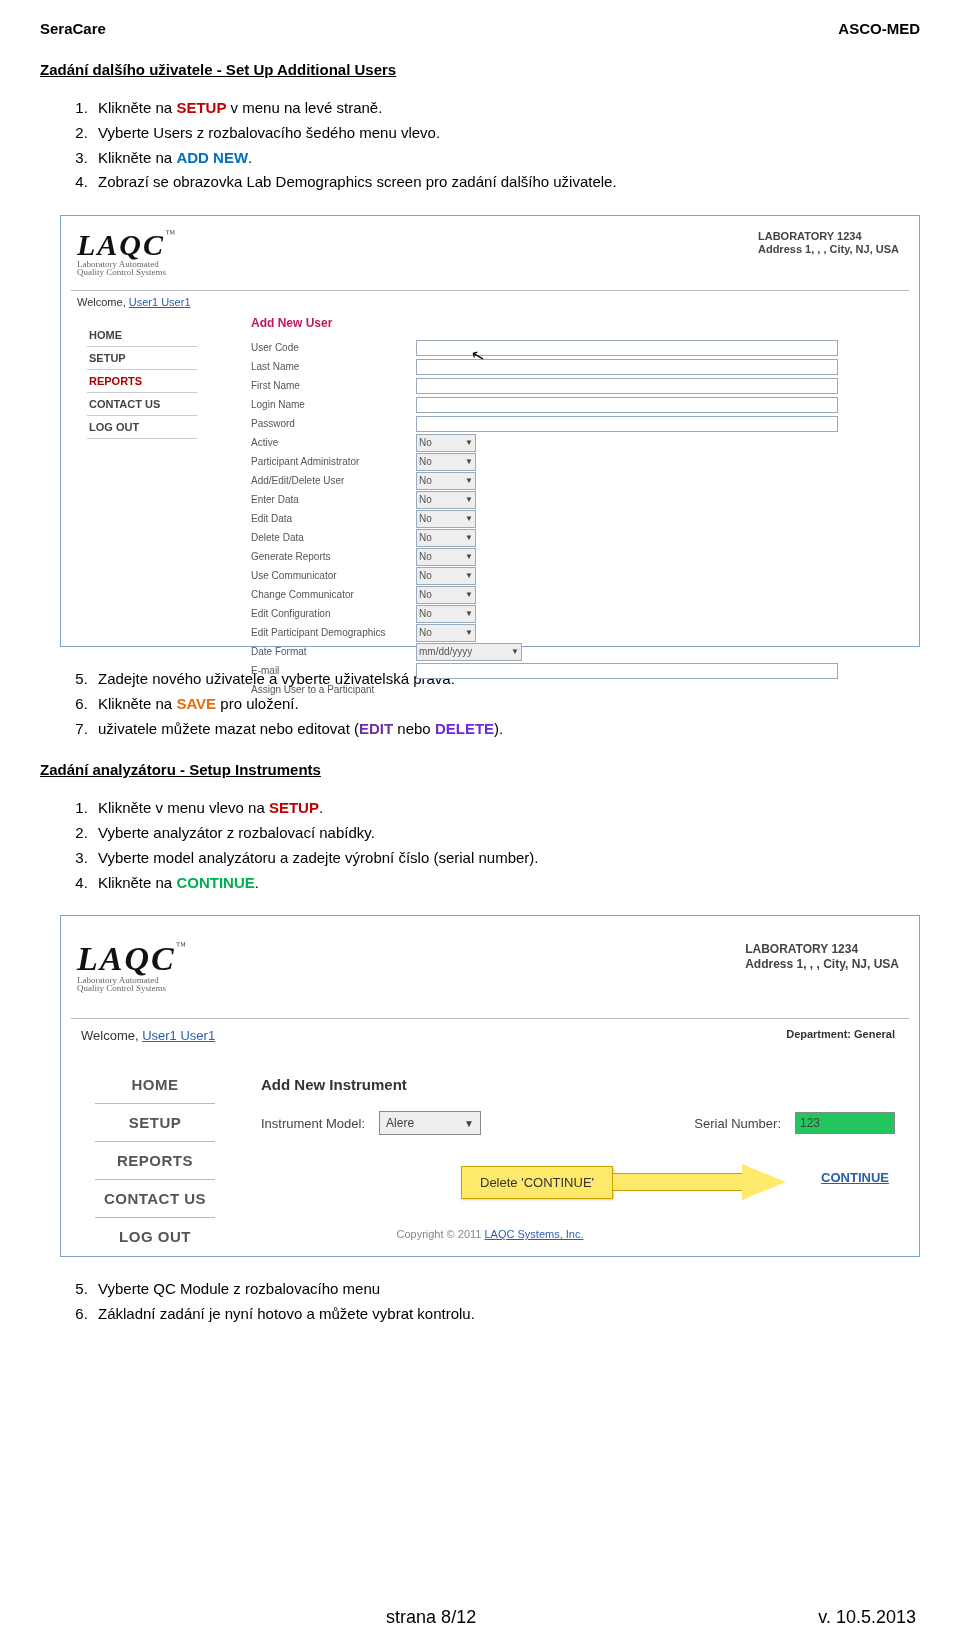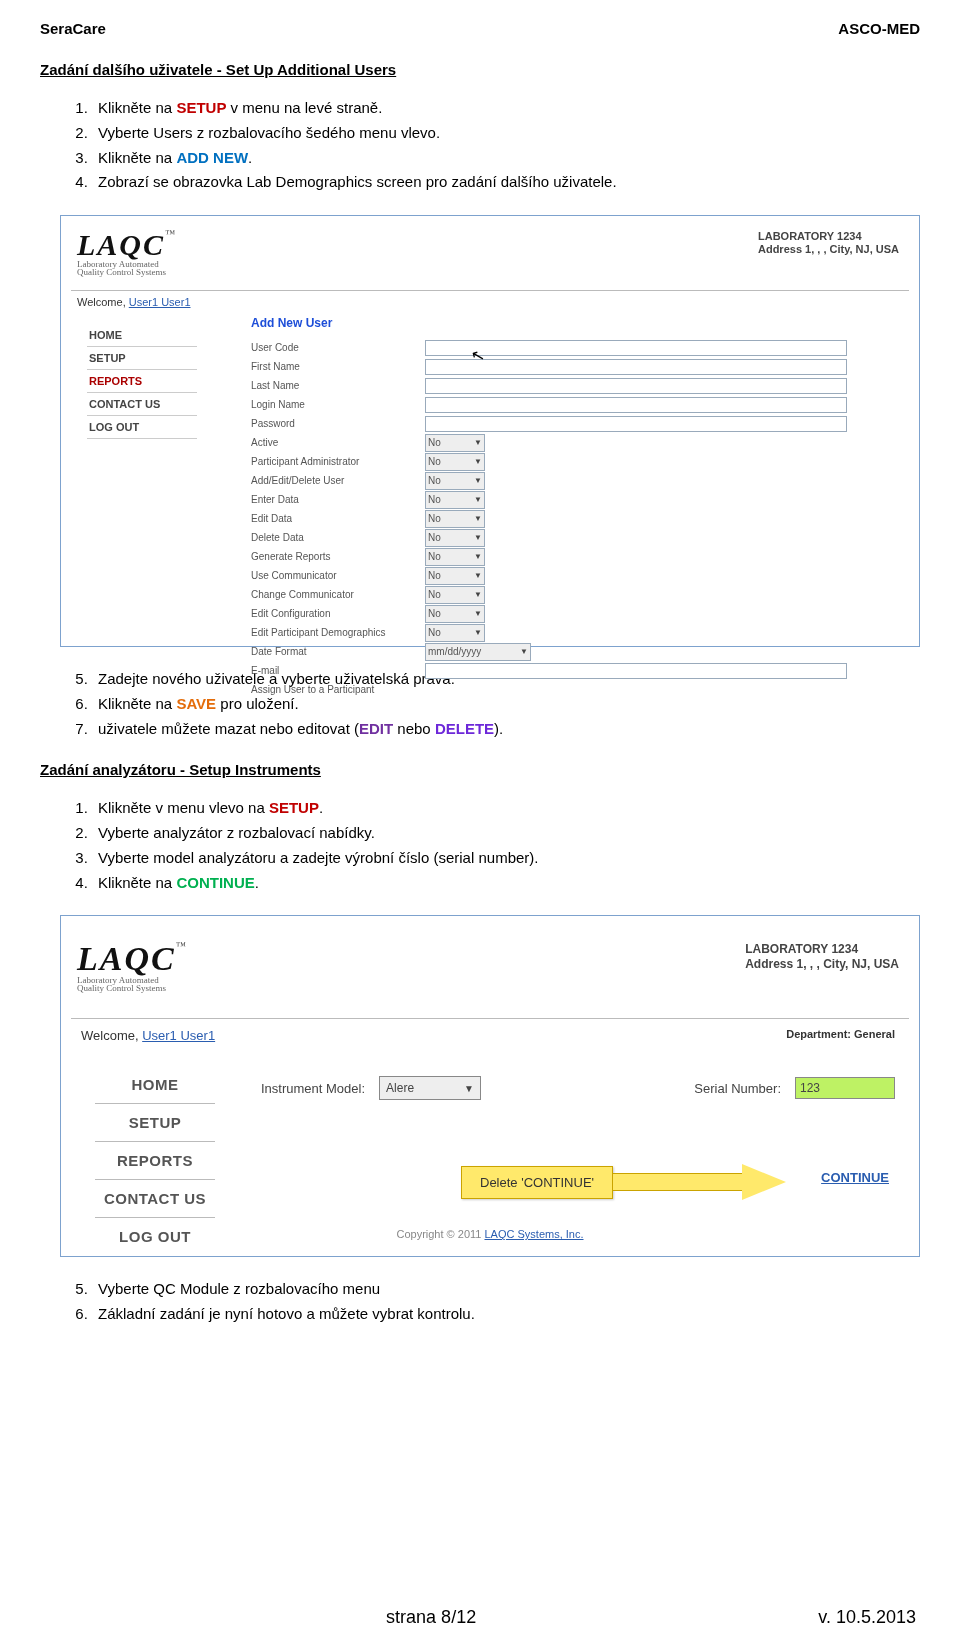--- a/index.html
+++ b/index.html
@@ -84,22 +84,22 @@
   .sidenav .item {
     border-bottom: 1px solid #ccc;
     padding: 5px 2px;
     font-weight: bold; color: #444;
   }
   .sidenav .item.active { color: #a00; }
 
   .form-area {
     position: absolute; left: 190px; top: 100px; right: 20px;
   }
-  .form-title { font-weight: bold; font-size: 12px; margin-bottom: 8px; color: #1d4ed8; }
-  .form-row { display: flex; align-items: center; height: 19px; font-size: 10px; color: #555; gap: 9px; }
+  .form-title { font-weight: bold; font-size: 12px; margin-bottom: 8px; color: #be185d; }
+  .form-row { display: flex; align-items: center; height: 19px; font-size: 10px; color: #555; }
   .form-row .lbl { width: 165px; }
   .tinput {
     height: 14px; flex: 1; border: 1px solid #9ab; background: #fff;
     max-width: 420px;
   }
   .tselect {
     height: 16px; width: 54px; border: 1px solid #9ab; background: #eee;
     display: inline-flex; align-items: center; justify-content: space-between;
     padding: 0 2px; font-size: 10px;
   }
@@ -140,21 +140,21 @@
   .instr-title { font-weight: bold; font-size: 15px; color: #333; margin-bottom: 18px; }
   .instr-row { display: flex; align-items: center; gap: 14px; font-size: 13px; color: #444; }
   .instr-row .lbl { white-space: nowrap; }
   .sel2 {
     height: 22px; border: 1px solid #888; background: #eee;
     display: inline-flex; align-items: center; gap: 50px;
     padding: 0 6px; font-size: 12px;
   }
   .sel2 .arr { font-size: 10px; }
   .tinput2 {
-    height: 20px; width: 90px; border: 1px solid #888; background: #bef264;
+    height: 20px; width: 90px; border: 1px solid #888; background: #22c55e;
     padding: 0 4px; font-size: 12px; display: inline-flex; align-items: center;
   }
 
   .callout {
     position: absolute; left: 400px; top: 248px;
     display: flex; align-items: center;
   }
   .callout .box {
     background: #ffe96b; border: 1px solid #caa300;
     padding: 8px 18px; font-size: 13px; color: #333;
@@ -229,25 +229,25 @@
       </div>
 
     <div class="form-area">
       <div class="form-title">Add New User</div>
       <div id="form1-rows">
           <div class="form-row">
             <span class="lbl">User Code</span>
             <span class="tinput"></span>
           </div>
           <div class="form-row">
+            <span class="lbl">Last Name</span>
+            <span class="tinput"></span>
+          </div>
+          <div class="form-row">
             <span class="lbl">First Name</span>
-            <span class="tinput"></span>
-          </div>
-          <div class="form-row">
-            <span class="lbl">Last Name</span>
             <span class="tinput"></span>
           </div>
           <div class="form-row">
             <span class="lbl">Login Name</span>
             <span class="tinput"></span>
           </div>
           <div class="form-row">
             <span class="lbl">Password</span>
             <span class="tinput"></span>
           </div>
@@ -379,20 +379,21 @@
 
     <div class="sidenav2" id="nav2">
         <div class="item">HOME</div>
         <div class="item">SETUP</div>
         <div class="item">REPORTS</div>
         <div class="item">CONTACT US</div>
         <div class="item">LOG OUT</div>
       </div>
 
     <div class="instr-form">
+      <div class="instr-title">Add New Instrument</div>
       <div class="instr-row">
         <span class="lbl">Instrument Model:</span>
         <span class="sel2">
           <span>Alere</span>
             <span class="arr">▼</span>
         </span>
         <span style="flex:1"></span>
         <span class="lbl">Serial Number:</span>
         <span class="tinput2">123</span>
       </div>

